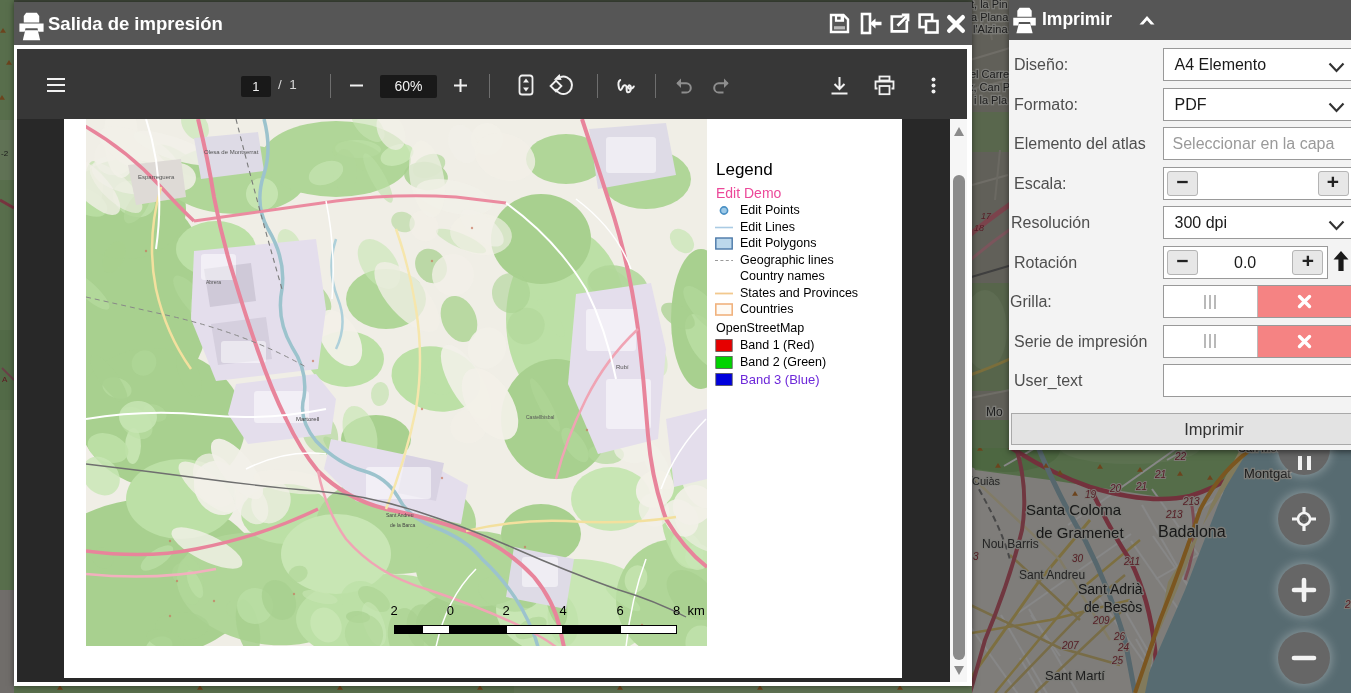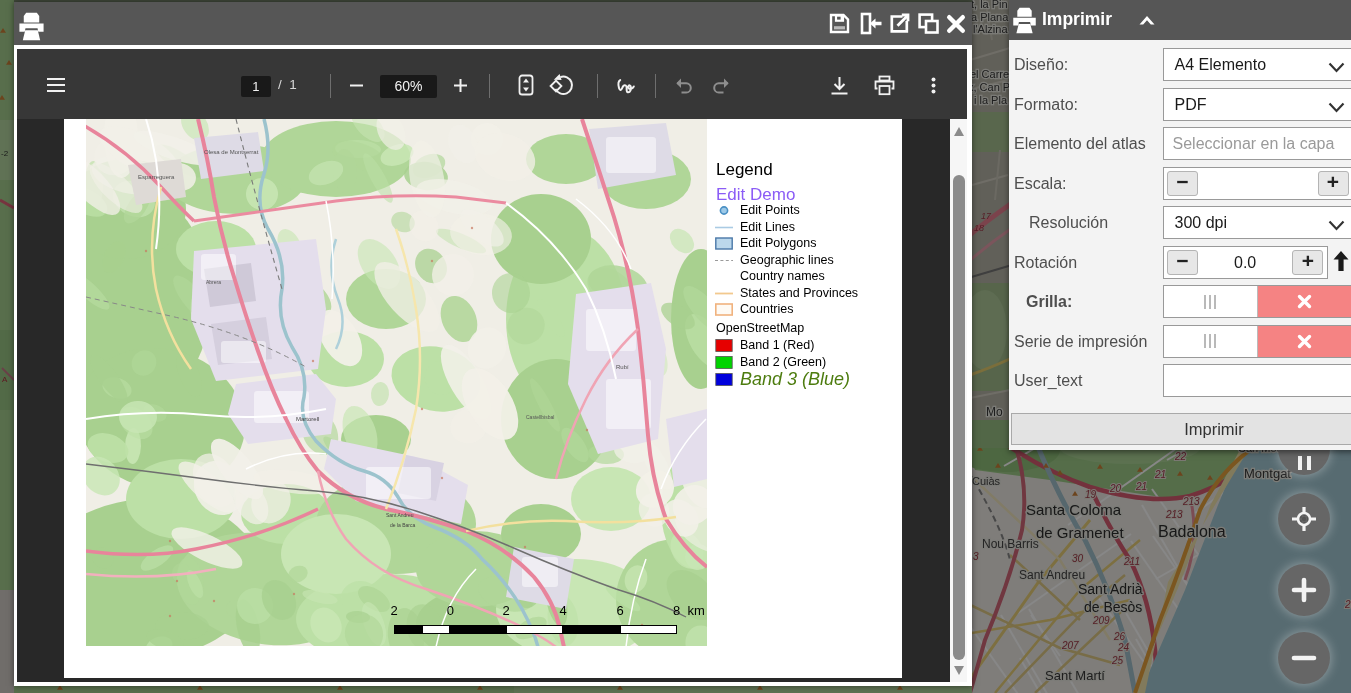--- a/index.html
+++ b/index.html
@@ -274,20 +274,21 @@
       </svg>
     </div>
 
  <div id="window">
   <div id="titlebar">
     <span style="position:absolute;left:3px;top:10px;"><svg width="29" height="29" viewBox="0 0 24 24" style="">
             <path fill="#ffffff" d="M7.6,0.6 L16.4,0.6 L18.4,3.4 L18.4,8.6 L5.6,8.6 L5.6,3.4 Z"></path>
             <path fill="#ffffff" d="M2,9.6 L22,9.6 L22,16.4 L17.6,16.4 L17,13.4 L7,13.4 L6.4,16.4 L2,16.4 Z"></path>
             <path fill="#ffffff" d="M6.8,15 L17.2,15 L19.2,23.4 L4.8,23.4 Z"></path>
           </svg></span>
+    <span style="position:absolute;left:34px;top:0;line-height:43px;font-weight:bold;font-size:18.5px;color:#fff;">Salida de impresión</span>
     <span style="position:absolute;left:815px;top:11px;"><svg width="21" height="21" viewBox="0 0 21 21" style="">
             <path fill="none" stroke="#fff" stroke-width="2.4" d="M2,2 h12.5 l4.5,4.5 v12.5 h-17 Z"></path>
             <rect x="7" y="2.5" width="7" height="5.2" fill="none" stroke="#fff" stroke-width="2.2"></rect>
             <rect x="11.6" y="3" width="2.4" height="4" fill="#fff"></rect>
             <rect x="5" y="13.2" width="11" height="3.2" fill="#b9b9b9"></rect>
           </svg></span>
     <span style="position:absolute;left:846px;top:10px;"><svg width="23" height="23" viewBox="0 0 23 23" style="">
             <rect x="2" y="2" width="8" height="19" fill="none" stroke="#fff" stroke-width="2.6"></rect>
             <path fill="#fff" d="M21.5,9.8 h-6 v-3.4 l-5.6,5.1 5.6,5.1 v-3.4 h6 Z"></path>
           </svg></span>
@@ -589,21 +590,21 @@
                 <circle cx="84" cy="497" r="1.2" fill="#c87860" opacity="0.7"></circle>
                 <circle cx="91" cy="462" r="1.2" fill="#c87860" opacity="0.7"></circle>
                 <circle cx="336" cy="290" r="1.2" fill="#c87860" opacity="0.7"></circle>
                 <circle cx="346" cy="142" r="1.2" fill="#c87860" opacity="0.7"></circle>
                 <circle cx="556" cy="506" r="1.2" fill="#c87860" opacity="0.7"></circle>
                 <circle cx="501" cy="311" r="1.2" fill="#c87860" opacity="0.7"></circle>
                 <circle cx="84" cy="422" r="1.2" fill="#c87860" opacity="0.7"></circle>
               </svg></div>
 
   <div style="position:absolute;left:652px;top:41.5px;font-size:17px;color:#000;">Legend</div>
-  <div style="position:absolute;left:652px;top:66.5px;font-size:17px;color:#8b5cf6;">Edit Demo</div>
+  <div style="position:absolute;left:652px;top:66.5px;font-size:14px;color:#ec4899;">Edit Demo</div>
   <div style="position:absolute;left:651px;top:83.5px;width:190px;height:120px;">
               <div style="position:absolute;left:0;top:0px;width:34px;height:17px;"><svg width="18" height="17" viewBox="0 0 18 17" style="">
                   <circle cx="9" cy="8.5" r="3.6" fill="#9ecae8" stroke="#4a90c4" stroke-width="1.6"></circle>
                 </svg></div>
               <div style="position:absolute;left:25px;top:0px;height:17px;line-height:17px;font-size:12.5px;color:#000;white-space:nowrap;">Edit Points</div>
               <div style="position:absolute;left:0;top:16.5px;width:34px;height:17px;"><svg width="18" height="17" viewBox="0 0 18 17" style="">
                   <path stroke="#aacbe4" stroke-width="1.6" d="M0,8.5 h18"></path>
                 </svg></div>
               <div style="position:absolute;left:25px;top:16.5px;height:17px;line-height:17px;font-size:12.5px;color:#000;white-space:nowrap;">Edit Lines</div>
               <div style="position:absolute;left:0;top:33px;width:34px;height:17px;"><svg width="18" height="17" viewBox="0 0 18 17" style="">
@@ -631,21 +632,21 @@
                   <rect x="0.8" y="2.5" width="16.4" height="12" fill="#e60000" stroke="#555" stroke-width="0.8"></rect>
                 </svg></div>
               <div style="position:absolute;left:25px;top:0px;height:17px;line-height:17px;font-size:12.5px;color:#000;white-space:nowrap;">Band 1 (Red)</div>
               <div style="position:absolute;left:0;top:16.5px;"><svg width="18" height="17" viewBox="0 0 18 17" style="">
                   <rect x="0.8" y="2.5" width="16.4" height="12" fill="#00d400" stroke="#555" stroke-width="0.8"></rect>
                 </svg></div>
               <div style="position:absolute;left:25px;top:16.5px;height:17px;line-height:17px;font-size:12.5px;color:#000;white-space:nowrap;">Band 2 (Green)</div>
               <div style="position:absolute;left:0;top:33.5px;"><svg width="18" height="17" viewBox="0 0 18 17" style="">
                   <rect x="0.8" y="2.5" width="16.4" height="12" fill="#0000dc" stroke="#555" stroke-width="0.8"></rect>
                 </svg></div>
-              <div style="position:absolute;left:25px;top:33.5px;height:17px;line-height:17px;font-size:18px;color:#4d7c0f;white-space:nowrap;font-style:italic;">Band 3 (Blue)</div>
+              <div style="position:absolute;left:25px;top:33.5px;height:17px;line-height:17px;font-size:13px;color:#6d28d9;white-space:nowrap;">Band 3 (Blue)</div>
             </div>
         <div style="position:absolute;left:-64px;top:-118.5px;">
               <div style="position:absolute;left:379px;top:603px;width:30px;text-align:center;font-size:13px;color:#000;">2</div>
               <div style="position:absolute;left:435.3px;top:603px;width:30px;text-align:center;font-size:13px;color:#000;">0</div>
               <div style="position:absolute;left:491px;top:603px;width:30px;text-align:center;font-size:13px;color:#000;">2</div>
               <div style="position:absolute;left:548px;top:603px;width:30px;text-align:center;font-size:13px;color:#000;">4</div>
               <div style="position:absolute;left:605px;top:603px;width:30px;text-align:center;font-size:13px;color:#000;">6</div>
               <div style="position:absolute;left:661.5px;top:603px;width:30px;text-align:center;font-size:13px;color:#000;">8</div>
               <div style="position:absolute;left:687.5px;top:603px;font-size:13px;color:#000;">km</div>
               <div style="position:absolute;left:394px;top:624.5px;width:28.100000000000023px;height:9px;background:#000;box-sizing:border-box;border:1.2px solid #000;"></div>
@@ -702,41 +703,41 @@
    </div>
    <div style="position:absolute;left:5px;font-size:16px;color:#4e4e4e;line-height:33px;white-space:nowrap;top:127.0px;">Escala:</div>
    <div class="pbox" style="top:127.0px;left:153.5px;width:188.5px;background:#fff;">
      <div class="spinbtn" style="left:3.5px;">
             <span style="margin-top:-2px;">−</span>
           </div>
      <div class="spinbtn" style="right:3.5px;">
             <span style="margin-top:-2px;">+</span>
           </div>
    </div>
-   <div style="position:absolute;left:20px;font-size:16px;color:#4e4e4e;line-height:33px;white-space:nowrap;top:166.5px;">Resolución</div>
+   <div style="position:absolute;left:2px;font-size:16px;color:#4e4e4e;line-height:33px;white-space:nowrap;top:166.5px;">Resolución</div>
    <div class="pbox" style="top:166.5px;left:153.5px;width:188.5px;">
      <span style="position:absolute;left:11px;top:0;line-height:31px;font-size:16px;color:#1a1a1a;">300 dpi</span>
      <span style="position:absolute;right:7px;top:10px;"><svg width="17" height="11" viewBox="0 0 17 11" style="">
               <path fill="none" stroke="#333" stroke-width="2.2" d="M1.5,1.5 L8.5,9 L15.5,1.5"></path>
             </svg></span>
    </div>
    <div style="position:absolute;left:5px;font-size:16px;color:#4e4e4e;line-height:33px;white-space:nowrap;top:206.0px;">Rotación</div>
    <div class="pbox" style="top:206.0px;left:153.5px;width:163.29999999999995px;background:#fff;">
      <div class="spinbtn" style="left:3.5px;">
             <span style="margin-top:-2px;">−</span>
           </div>
      <div style="position:absolute;left:30px;right:30px;top:0;line-height:31px;text-align:center;font-size:16px;color:#1a1a1a;">0.0</div>
      <div class="spinbtn" style="right:3.5px;">
             <span style="margin-top:-2px;">+</span>
           </div>
    </div>
         <div style="position:absolute;left:320.70000000000005px;top:210.0px;"><svg width="22" height="22" viewBox="0 0 22 22" style="">
             <path fill="#1a1a1a" d="M11,1 L18.5,9.5 L13.6,9.5 L13.6,21 L8.4,21 L8.4,9.5 L3.5,9.5 Z"></path>
           </svg></div>
-   <div style="position:absolute;left:17px;font-size:16px;color:#4e4e4e;line-height:33px;white-space:nowrap;top:245.5px;font-weight:bold;">Grilla:</div>
+   <div style="position:absolute;left:1px;font-size:16px;color:#4e4e4e;line-height:33px;white-space:nowrap;top:245.5px;">Grilla:</div>
    <div class="pbox" style="top:245.5px;left:153.5px;width:188.5px;background:#fff;overflow:hidden;">
      <div style="position:absolute;left:0;top:0;bottom:0;width:93px;background:#fff;border-right:1px solid #bbb;
           display:flex;align-items:center;justify-content:center;">
         <div style="display:flex;gap:3px;">
               <i class="grip"></i>
               <i class="grip"></i>
               <i class="grip"></i>
             </div>
      </div>
      <div style="position:absolute;left:94px;top:0;bottom:0;right:0;background:#f58383;

